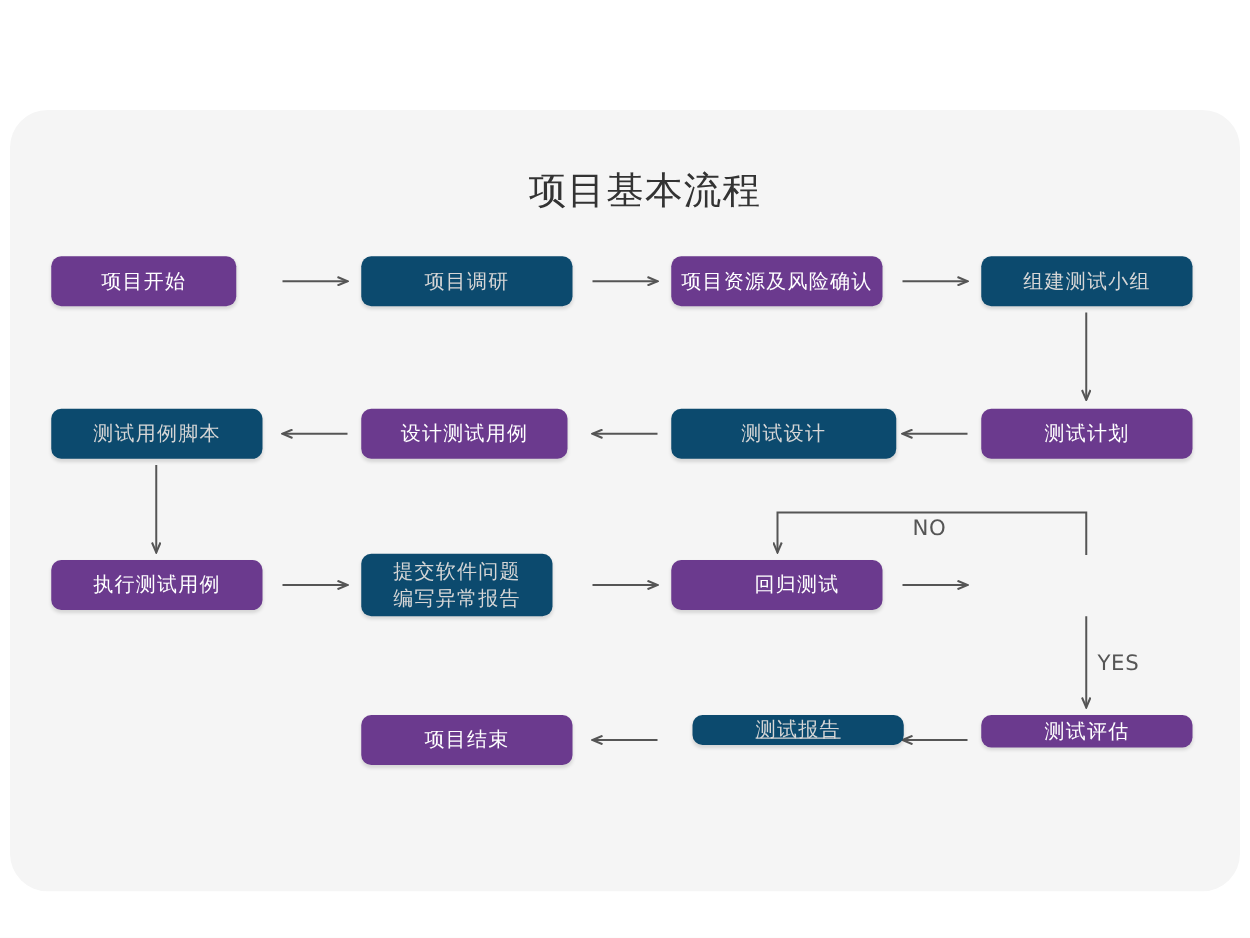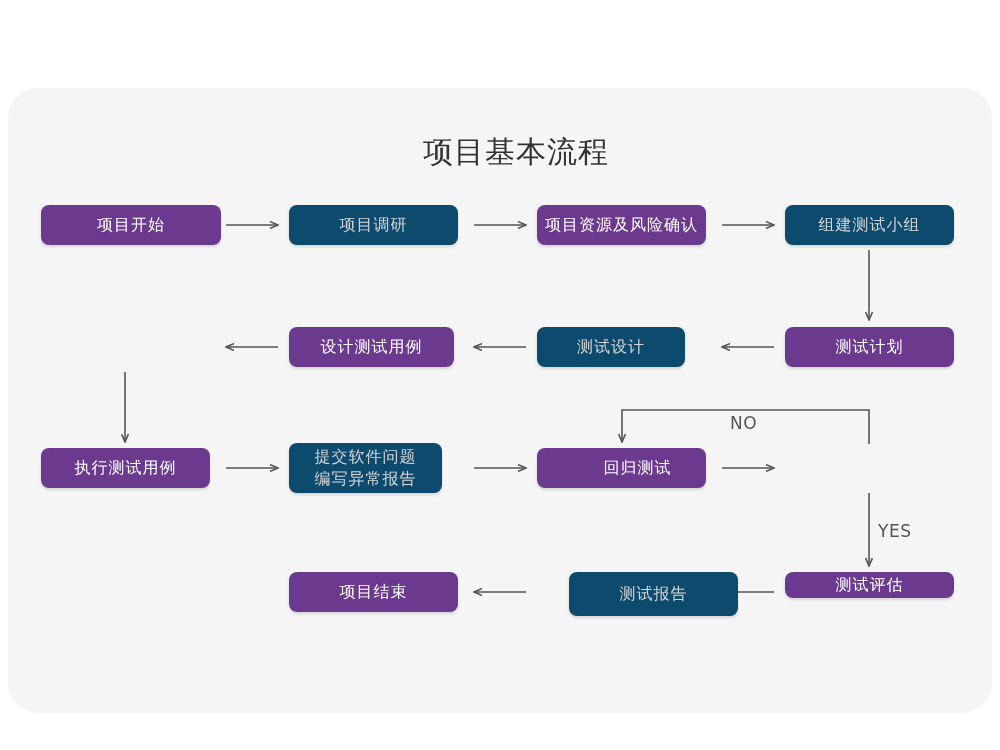--- a/index.html
+++ b/index.html
@@ -107,31 +107,32 @@
 
     <line x1="869" y1="493" x2="869" y2="566" marker-end="url(#ah)"></line>
 
     <line x1="774" y1="592" x2="722" y2="592" marker-end="url(#ah)"></line>
     <line x1="526" y1="592" x2="474" y2="592" marker-end="url(#ah)"></line>
   </svg>
 
   <div class="edge-label" style="left:730px; top:413px;">NO</div>
   <div class="edge-label" style="left:878px; top:521px;">YES</div>
 
-  <div class="node purple" style="left:41px;  top:205px; width:180px; height:40px;">项目开始</div>
+  <div class="node purple" style="left:41px;  top:205px; width:148px; height:40px;">项目开始</div>
   <div class="node gray" style="left:289px; top:205px; width:169px; height:40px;">项目调研</div>
   <div class="node purple" style="left:537px; top:205px; width:169px; height:40px;">项目资源及风险确认</div>
   <div class="node gray" style="left:785px; top:205px; width:169px; height:40px;">组建测试小组</div>
 
+  <div class="node gray" style="left:41px;  top:327px; width:169px; height:40px;">测试用例脚本</div>
   <div class="node purple" style="left:289px; top:327px; width:165px; height:40px;">设计测试用例</div>
-  <div class="node gray" style="left:537px; top:327px; width:148px; height:40px;">测试设计</div>
+  <div class="node gray" style="left:537px; top:327px; width:180px; height:40px;">测试设计</div>
   <div class="node purple" style="left:785px; top:327px; width:169px; height:40px;">测试计划</div>
 
   <div class="node purple" style="left:41px;  top:448px; width:169px; height:40px;">执行测试用例</div>
   <div class="node gray" style="left:289px; top:443px; width:153px; height:50px;">提交软件问题
 编写异常报告</div>
   <div class="node purple" style="left:537px; top:448px; width:169px; height:40px;padding-left:32px;">回归测试</div>
 
   <div class="node purple" style="left:289px; top:572px; width:169px; height:40px;">项目结束</div>
-  <div class="node gray" style="left:569px; top:572px; width:169px; height:44px;">测试报告</div>
+  <div class="node gray" style="left:554px; top:572px; width:169px; height:24px;text-decoration:underline;">测试报告</div>
   <div class="node purple" style="left:785px; top:572px; width:169px; height:26px;">测试评估</div>
 
 </div>
 
 </body></html>

